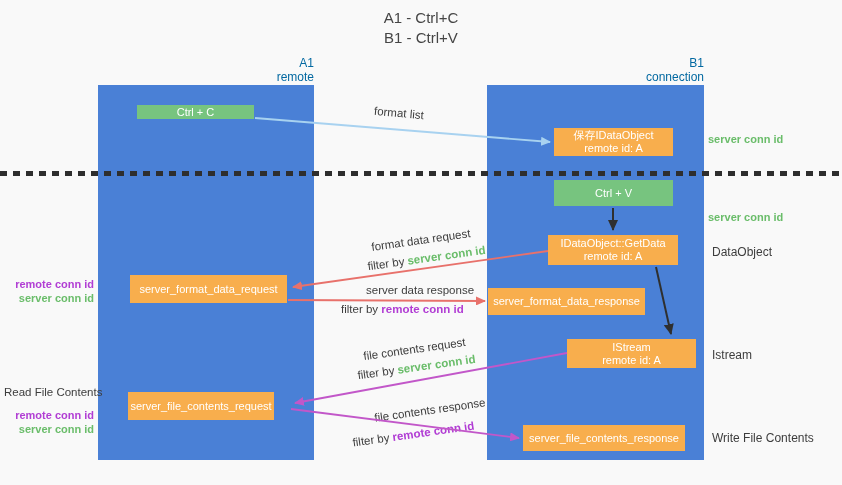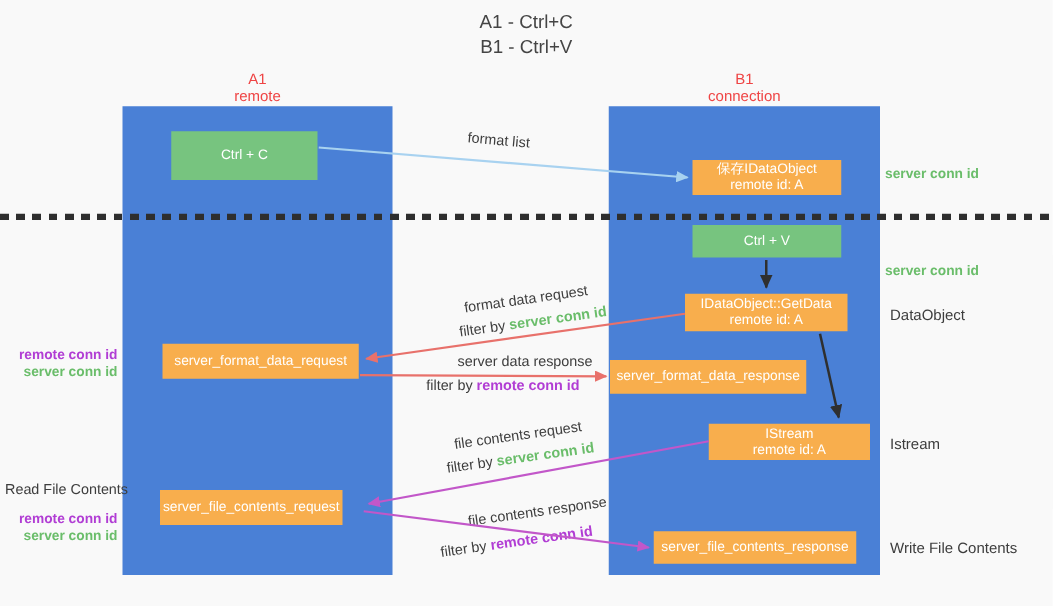--- a/index.html
+++ b/index.html
@@ -3,21 +3,21 @@
 <meta charset="utf-8">
 <style>
   html,body{margin:0;padding:0;}
   .canvas{
     position:relative;width:842px;height:485px;overflow:hidden;
     background:var(--canvas-bg,#f9f9f9);
     font-family:"Liberation Sans","DejaVu Sans",sans-serif;
     color:var(--text-dark,#3d3d3d);
   }
   .title{position:absolute;left:0;right:0;top:8px;text-align:center;font-size:15px;line-height:20px;color:#454545;z-index:3;}
-  .col-header{position:absolute;top:56px;text-align:center;font-size:12px;line-height:14px;color:#ef4444;z-index:3;}
+  .col-header{position:absolute;top:56px;text-align:right;font-size:12px;line-height:14px;color:#0369a1;z-index:3;}
   .column{position:absolute;top:85px;height:375px;background:var(--column-blue,#4a80d6);z-index:1;}
   .divider{position:absolute;left:0;top:171px;width:842px;height:5px;z-index:2;
     background:repeating-linear-gradient(90deg,var(--divider,#2e2e2e) 0 7px,transparent 7px 13px);}
   .box{position:absolute;display:flex;flex-direction:column;align-items:center;justify-content:center;
     color:var(--box-text,#fff);font-size:11px;line-height:13px;text-align:center;z-index:3;white-space:nowrap;}
   .green-box{background:var(--box-green,#77c47f);}
   .orange-box{background:var(--box-orange,#f8ae4d);}
   .slabel{position:absolute;font-size:11px;font-weight:bold;z-index:3;white-space:nowrap;}
   .slabel.right-align{text-align:right;}
   .green{color:var(--label-green,#6abd6a);}
@@ -79,21 +79,21 @@
     </defs>
     <line x1="255" y1="118" x2="550" y2="142" class="ln-blue" stroke-width="1.8" marker-end="url(#ah-blue)"></line>
     <line x1="613" y1="208" x2="613" y2="230" class="ln-blk" stroke-width="2" marker-end="url(#ah-blk)"></line>
     <line x1="548" y1="251" x2="293" y2="287" class="ln-red" stroke-width="1.8" marker-end="url(#ah-red)"></line>
     <line x1="288" y1="300" x2="485" y2="301" class="ln-red" stroke-width="1.8" marker-end="url(#ah-red)"></line>
     <line x1="656" y1="267" x2="671" y2="334" class="ln-blk" stroke-width="2" marker-end="url(#ah-blk)"></line>
     <line x1="567" y1="353" x2="295" y2="403" class="ln-mag" stroke-width="1.8" marker-end="url(#ah-mag)"></line>
     <line x1="291" y1="409" x2="519" y2="438" class="ln-mag" stroke-width="1.8" marker-end="url(#ah-mag)"></line>
   </svg>
 
-  <div class="box green-box" style="left:137px;top:105px;width:117px;height:39px;">
+  <div class="box green-box" style="left:137px;top:105px;width:117px;height:14px;">
     <div>Ctrl + C</div>
   </div>
 
   <div class="box orange-box" style="left:554px;top:128px;width:119px;height:28px;">
     <div>保存IDataObject</div>
     <div>remote id: A</div>
   </div>
 
   <div class="box green-box" style="left:554px;top:180px;width:119px;height:26px;">
     <div>Ctrl + V</div>

